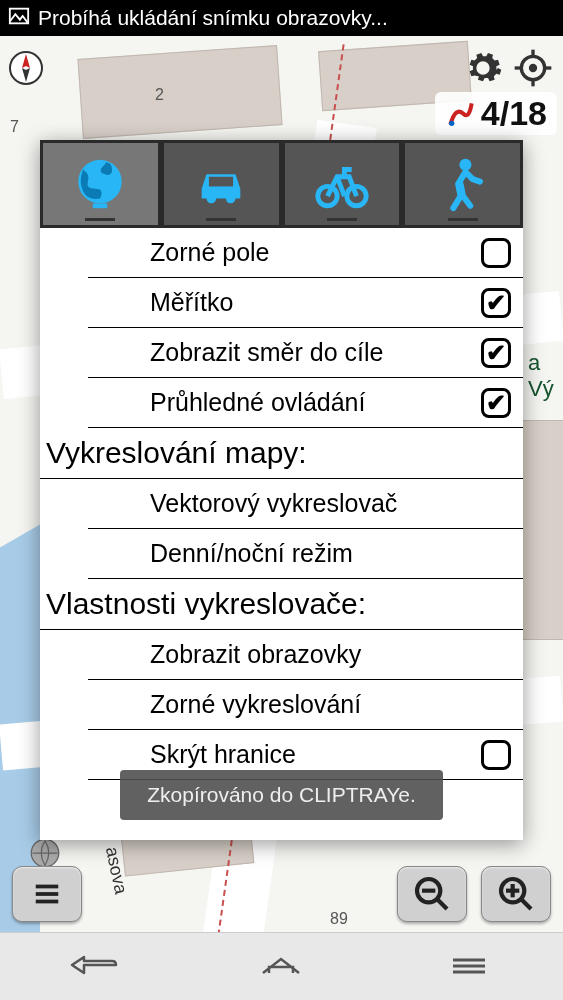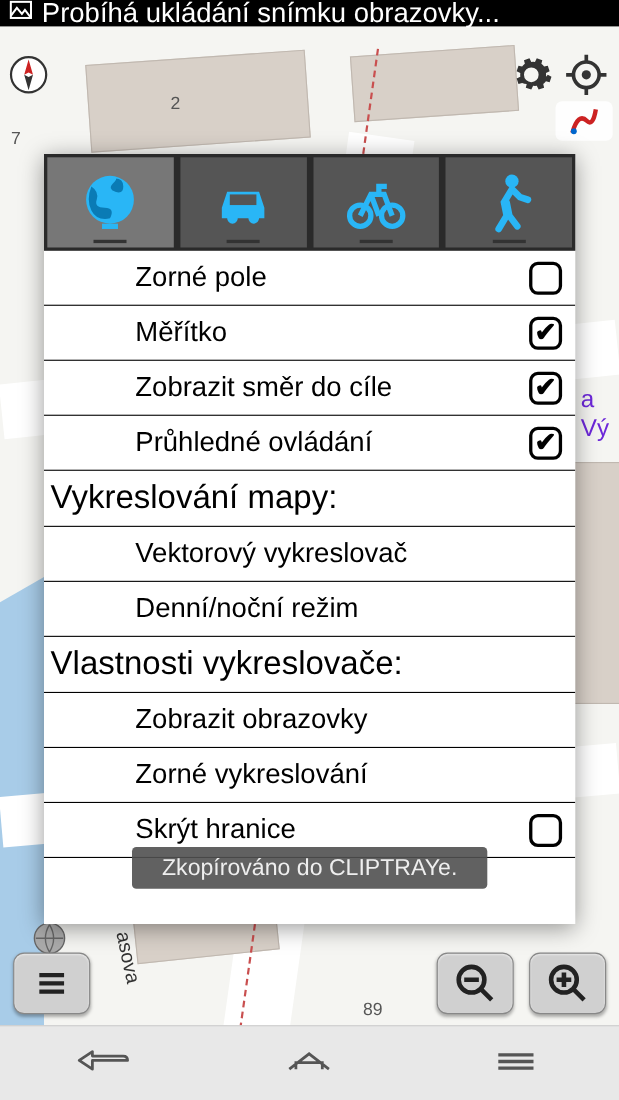--- a/index.html
+++ b/index.html
@@ -7,23 +7,23 @@
 
   
   .map-bg { position: absolute; inset: 0; background: #f5f5f2; }
   .building { position: absolute; background: #d8d0c8; border: 1px solid #c0b8b0; }
   .road { position: absolute; background: #fff; }
   .dashed-v { position: absolute; width: 0; border-left: 2px dashed #c94f4f; }
   .water { position: absolute; background: #a8cce8; }
 
   
   .status-bar {
-    position: absolute; top: 0; left: 0; right: 0; height: 24px;
+    position: absolute; top: 0; left: 0; right: 0; height: 36px;
     background: #000; color: #fff; display: flex; align-items: center;
-    padding: 0 8px; font-size: 25px; z-index: 100;
+    padding: 0 8px; font-size: 21px; z-index: 100;
   }
   .status-bar .pic-icon { margin-right: 8px; }
 
   
   .compass { position: absolute; top: 48px; left: 6px; width: 40px; height: 40px; z-index: 5; }
   .gear { position: absolute; top: 48px; right: 60px; z-index: 5; }
   .target { position: absolute; top: 48px; right: 10px; z-index: 5; }
   .counter {
     position: absolute; top: 92px; right: 6px; background: rgba(255,255,255,0.9);
     padding: 2px 10px; font-size: 34px; font-weight: bold; color: #111;
@@ -45,29 +45,29 @@
   }
   .tab.active { background: #777; }
   .tab-handle { position: absolute; bottom: 4px; width: 30px; height: 3px; background: #333; }
   .tab svg { width: 58px; height: 58px; }
 
   .list { flex: 1; overflow-y: auto; }
   .row {
     display: flex; align-items: center; padding: 8px 12px 8px 12px;
     border-bottom: 1px solid #000; min-height: 50px; font-size: 25px;
   }
-  .row.indent { padding-left: 83px; }
+  .row.indent { padding-left: 62px; margin-left: 48px; }
   .row.section { padding-left: 6px; font-size: 30px; }
   .row .label { flex: 1; }
   .checkbox { width: 30px; height: 30px; border: 3px solid #000; border-radius: 8px; display: flex; align-items: center; justify-content: center; }
   .checkbox.checked::after { content: "✔"; font-size: 24px; font-weight: bold; line-height: 1; }
 
   
   .toast {
-    position: absolute; left: 120px; right: 120px; top: 770px; height: 38px;
+    position: absolute; left: 120px; right: 120px; top: 770px; height: 50px;
     background: rgba(80,80,80,0.9); color: #eee; font-size: 21px;
     display: flex; align-items: center; justify-content: center;
     border-radius: 4px; z-index: 60;
   }
 
   
   .menu-btn, .zoom-btn {
     position: absolute; width: 70px; height: 56px; background: #d0d0d0;
     border: 1px solid #888; border-radius: 10px; z-index: 10;
     display: flex; align-items: center; justify-content: center;
@@ -95,21 +95,21 @@
   <div class="road" style="top:120px;left:260px;width:60px;height:820px;transform:rotate(8deg)"></div>
   <div class="road" style="top:700px;left:0;right:0;height:46px;transform:rotate(-5deg)"></div>
   <div class="building" style="top:52px;left:80px;width:200px;height:80px;transform:rotate(-4deg)"></div>
   <div class="building" style="top:46px;left:320px;width:150px;height:60px;transform:rotate(-4deg)"></div>
   <div class="building" style="top:420px;left:510px;width:60px;height:220px"></div>
   <div class="building" style="top:780px;left:120px;width:130px;height:90px;transform:rotate(-6deg)"></div>
   <div class="dashed-v" style="top:40px;left:280px;height:900px;transform:rotate(8deg)"></div>
   <span class="num-label" style="top:118px;left:10px">7</span>
   <span class="num-label" style="top:86px;left:155px">2</span>
   <span class="num-label" style="top:910px;left:330px">89</span>
-  <span class="num-label" style="top:350px;left:528px;font-size:22px;color:#6d28d9">a Vý</span>
+  <span class="num-label" style="top:350px;left:528px;font-size:22px;color:#14532d">a Vý</span>
   <span class="num-label" style="top:860px;left:92px;font-size:18px;color:#333;transform:rotate(78deg)">asova</span>
 </div>
 
 <div class="status-bar">
   <span class="pic-icon">
     <svg width="22" height="22" viewBox="0 0 24 24">
         <rect x="2" y="4" width="20" height="16" fill="none" stroke="#fff" stroke-width="2"></rect>
         <polyline points="2,18 8,10 13,16 16,12 22,20" fill="none" stroke="#fff" stroke-width="2"></polyline>
       </svg>
   </span>
@@ -136,20 +136,21 @@
       <line x1="12" y1="19" x2="12" y2="23" stroke="#333" stroke-width="2"></line>
       <line x1="1" y1="12" x2="5" y2="12" stroke="#333" stroke-width="2"></line>
       <line x1="19" y1="12" x2="23" y2="12" stroke="#333" stroke-width="2"></line>
     </svg>
 </div>
 <div class="counter">
   <svg viewBox="0 0 24 24">
       <path d="M4 20 Q8 6 14 12 Q18 16 20 4" fill="none" stroke="#c22" stroke-width="3"></path>
       <circle cx="5" cy="19" r="2" fill="#06c"></circle>
     </svg>
+  <span>4/18</span>
 </div>
 
 <div class="dialog">
   <div class="tab-bar">
     <div class="tab active">
       <svg viewBox="0 0 24 24">
           <circle cx="12" cy="11" r="9" fill="#29b6f6"></circle>
           <path fill="#0a7bb5" d="M5 6q3 2 2 5t3 3 2 4q-5 1-7-3t0-9zM14 3q3 0 3 3t-3 2-1-3 1-2z"></path>
           <rect x="9" y="20" width="6" height="2" fill="#29b6f6"></rect>
         </svg>

